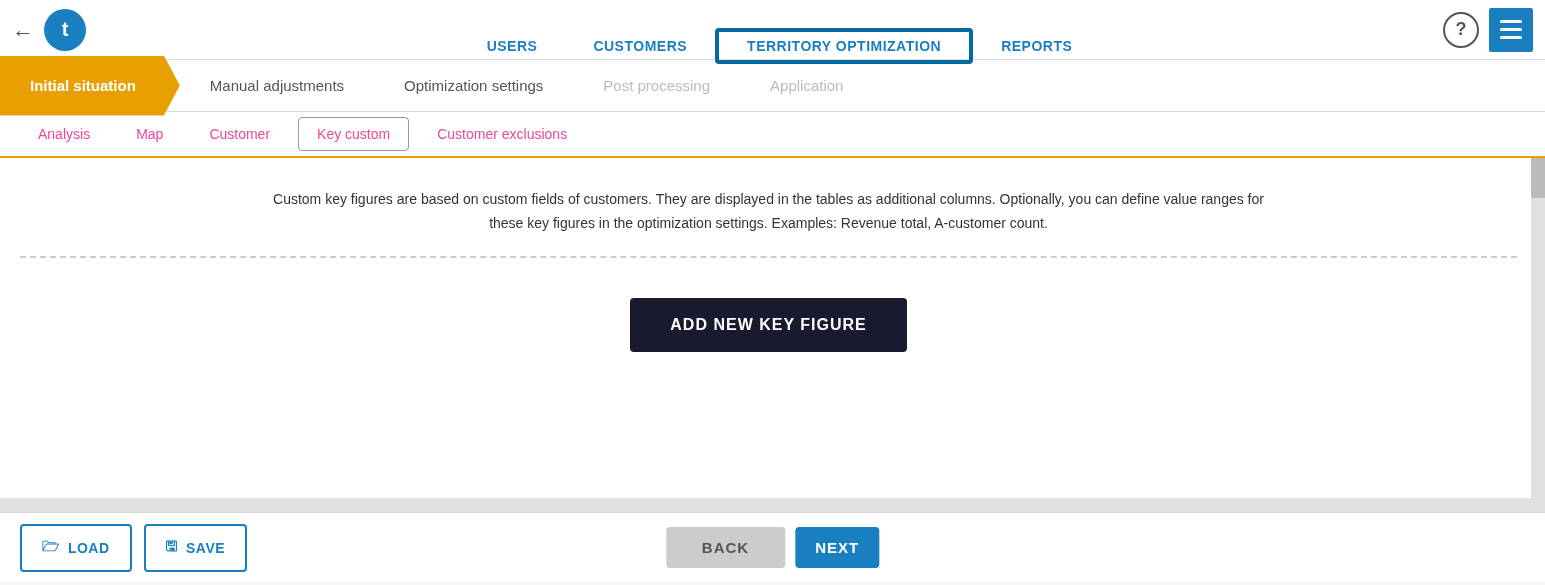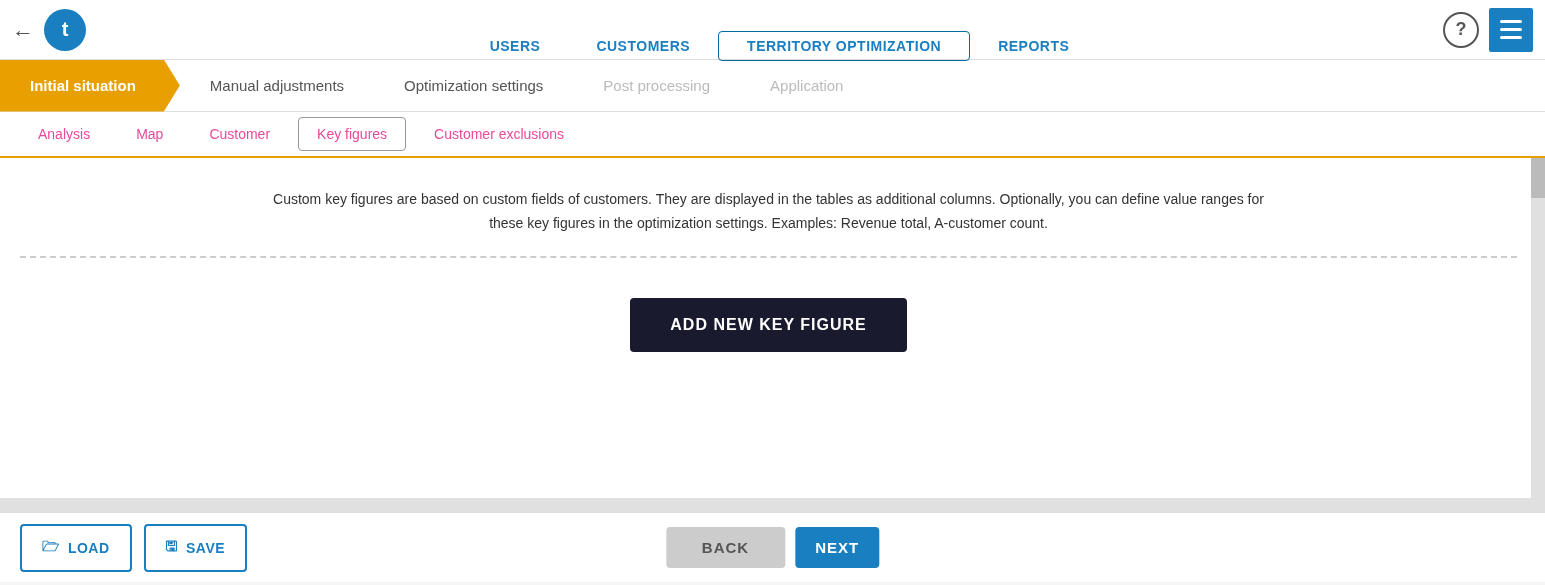--- a/index.html
+++ b/index.html
@@ -44,21 +44,21 @@
     .top-nav .nav-link {
       font-size: 14px;
       font-weight: bold;
       color: #1a7fc1;
       text-decoration: none;
       padding: 0 28px;
       cursor: pointer;
       letter-spacing: 0.5px;
     }
     .top-nav .nav-link.active {
-      border: 1px solid #0369a1;
+      border: 4px solid #0369a1;
       border-radius: 4px;
       padding: 6px 28px;
       color: #1a7fc1;
     }
     .top-nav .nav-right {
       display: flex;
       align-items: center;
       gap: 10px;
     }
     .top-nav .help-btn {
@@ -95,21 +95,21 @@
       border-bottom: 1px solid #ddd;
       display: flex;
       align-items: center;
       height: 52px;
       padding: 0 0 0 0;
     }
     .workflow-nav .step {
       display: flex;
       align-items: center;
       justify-content: center;
-      height: 52px;
+      height: 60px;
       padding: 0 30px;
       font-size: 15px;
       color: #555;
       cursor: pointer;
       white-space: nowrap;
     }
     .workflow-nav .step.active {
       background: #e8a000;
       color: #fff;
       font-weight: bold;
@@ -299,21 +299,21 @@
   <div class="step">Manual adjustments</div>
   <div class="step">Optimization settings</div>
   <div class="step disabled">Post processing</div>
   <div class="step disabled">Application</div>
 </div>
 
 <div class="secondary-tabs">
   <div class="tab">Analysis</div>
   <div class="tab">Map</div>
   <div class="tab">Customer</div>
-  <div class="tab active">Key figures</div>
+  <div class="tab active">Key custom</div>
   <div class="tab">Customer exclusions</div>
 </div>
 
 <div class="scroll-area">
   <div class="main-content">
     <div class="description-text">
       <span>Custom key figures are based on custom fields of customers. They are displayed in the tables as additional columns. Optionally, you can define value ranges for</span><br>
       <span>these key figures in the optimization settings. Examples: Revenue total, A-customer count.</span>
     </div>
     <hr class="divider-dashed">

